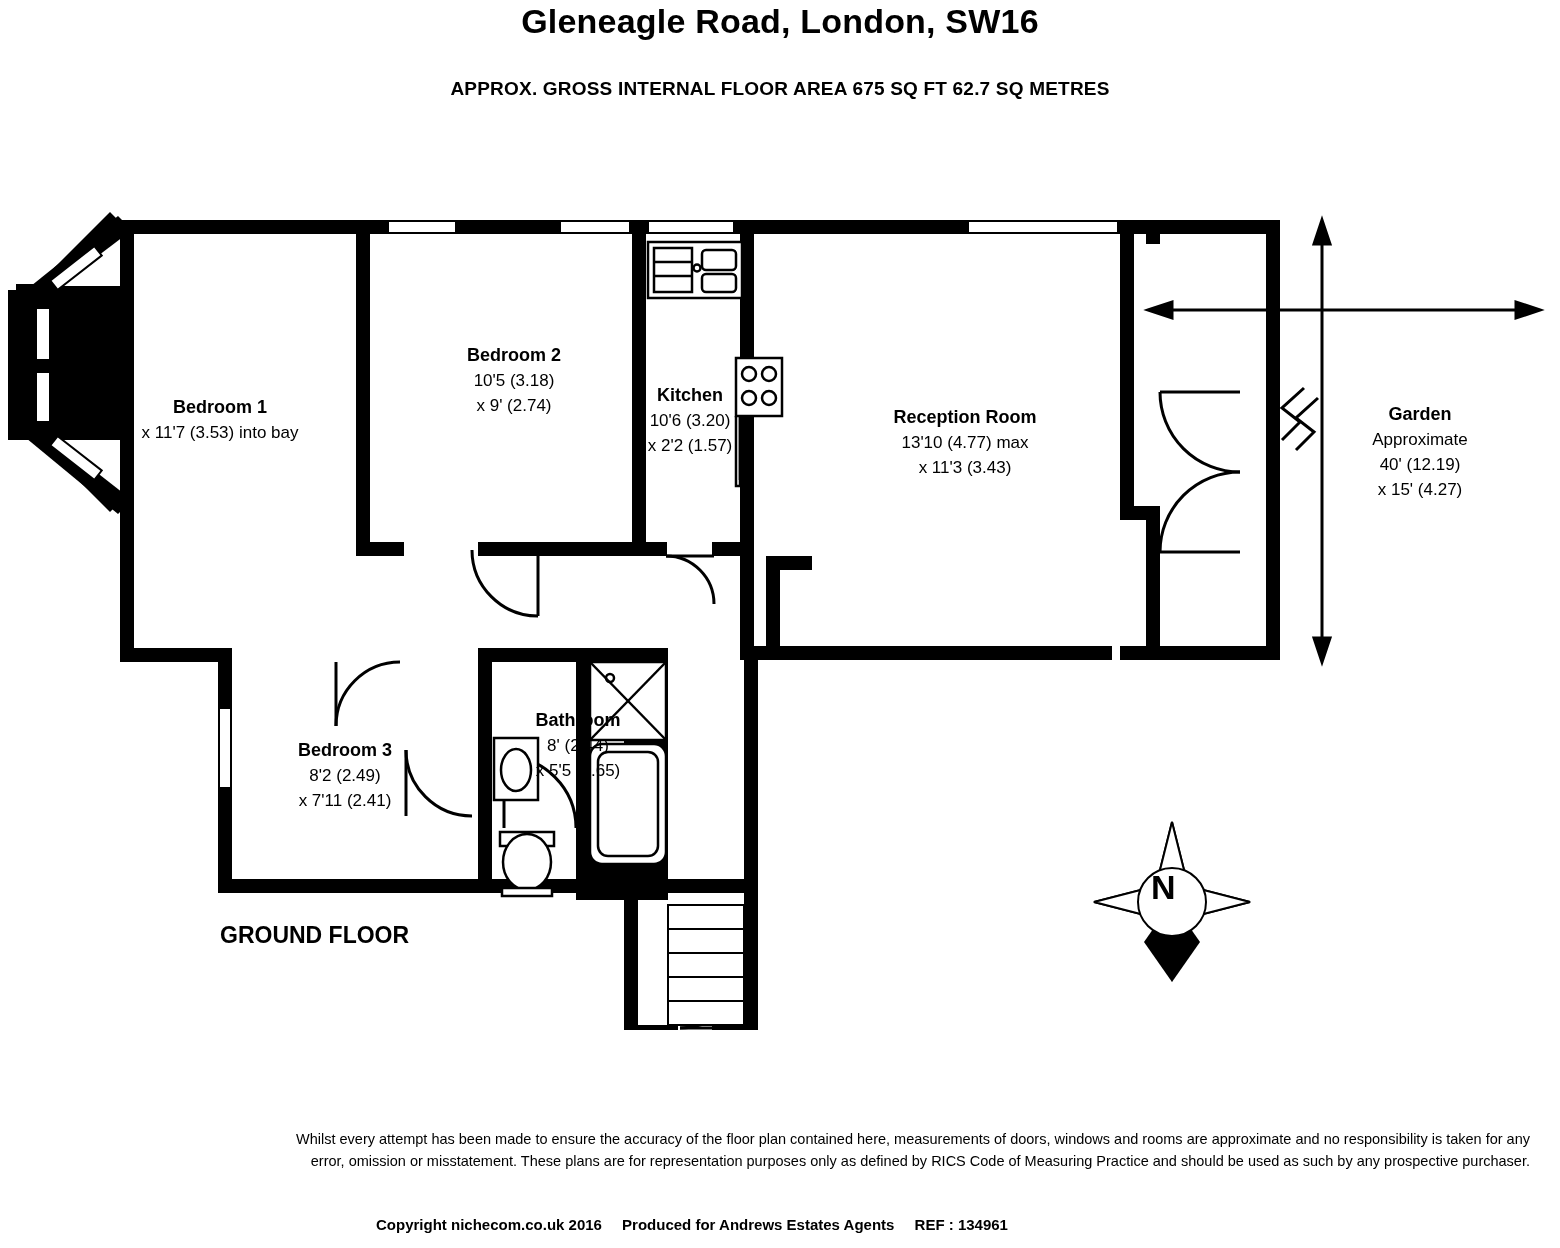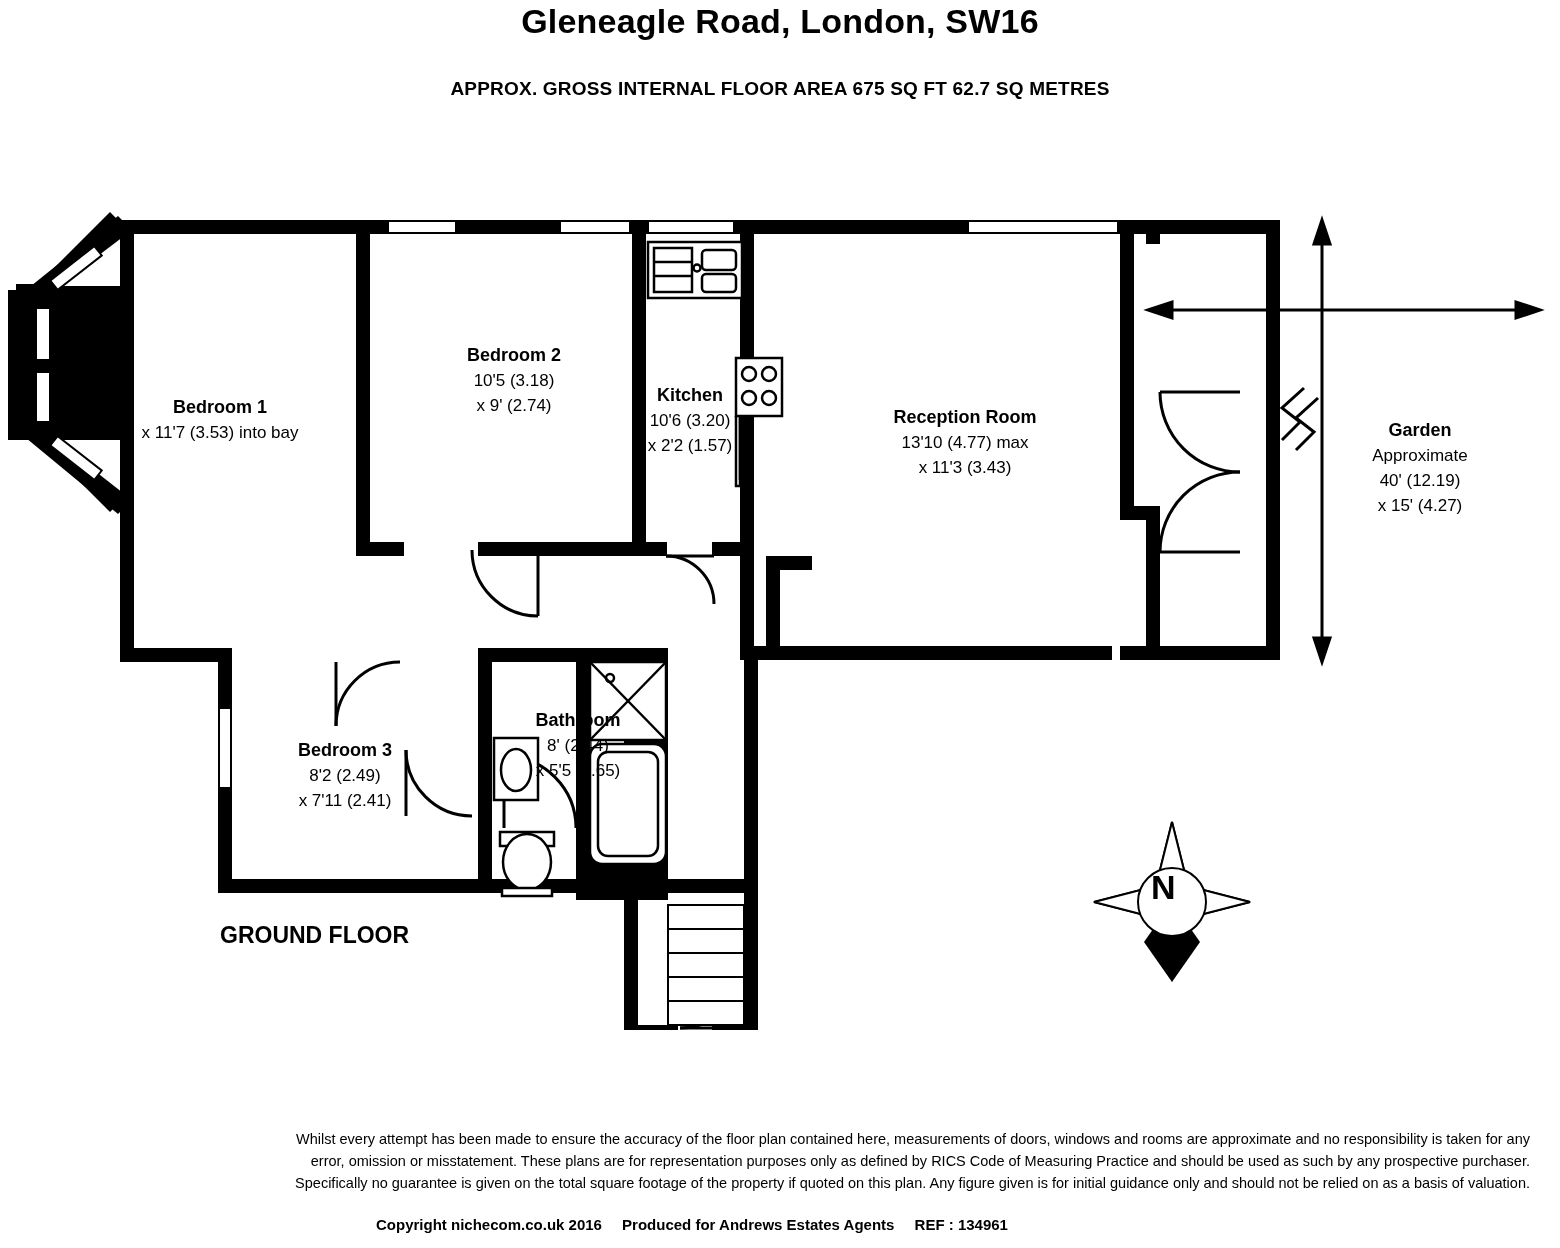--- a/index.html
+++ b/index.html
@@ -299,21 +299,21 @@
   <div>10'6 (3.20)</div>
   <div>x 2'2 (1.57)</div>
 </div>
 
 <div class="room-label" style="left:810px; top:405px; width:310px;">
   <div class="nm">Reception Room</div>
   <div>13'10 (4.77) max</div>
   <div>x 11'3 (3.43)</div>
 </div>
 
-<div class="room-label" style="left:1300px; top:402px; width:240px;margin-top:16px;">
+<div class="room-label" style="left:1300px; top:402px; width:240px;">
   <div class="nm">Garden</div>
   <div>Approximate</div>
   <div>40' (12.19)</div>
   <div>x 15' (4.27)</div>
 </div>
 
 <div class="room-label" style="left:230px; top:738px; width:230px;">
   <div class="nm">Bedroom 3</div>
   <div>8'2 (2.49)</div>
   <div>x 7'11 (2.41)</div>
@@ -325,20 +325,19 @@
   <div>x 5'5 (1.65)</div>
 </div>
 
 <div class="floor-label" style="left:220px; top:922px;">GROUND FLOOR</div>
 
 <div class="compass-letter">N</div>
 
 <div class="disclaimer">
   <div>Whilst every attempt has been made to ensure the accuracy of the floor plan contained here, measurements of doors, windows and rooms are approximate and no responsibility is taken for any</div>
   <div>error, omission or misstatement. These plans are for representation purposes only as defined by RICS Code of Measuring Practice and should be used as such by any prospective purchaser.</div>
-  <div>Specifically no guarantee is given on the total square footage of the property if quoted on this plan. Any figure given is for initial guidance only and should not be relied on as a basis of valuation.</div>
 </div>
 
 <div class="copyright">
   <span>Copyright nichecom.co.uk 2016</span>
   <span>Produced for Andrews Estates Agents</span>
   <span>REF : 134961</span>
 </div>
 
 </body></html>

